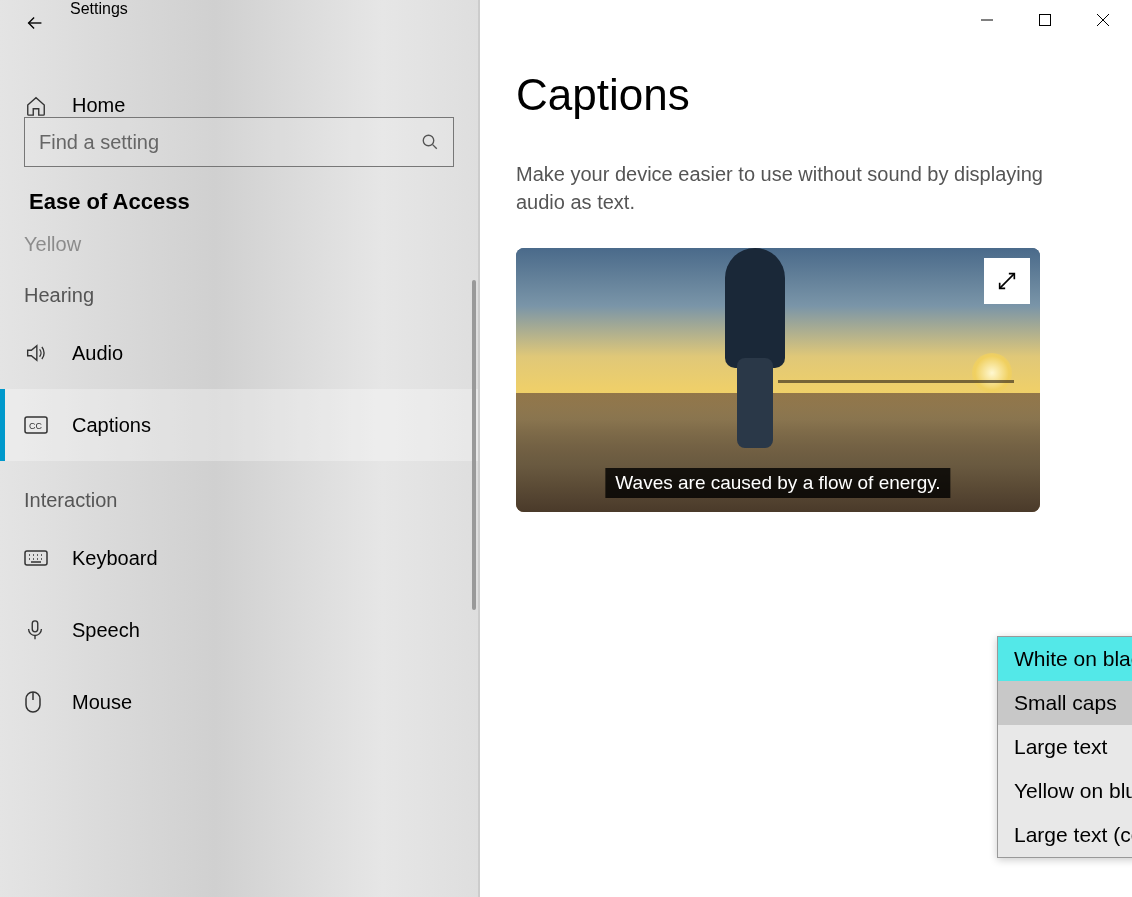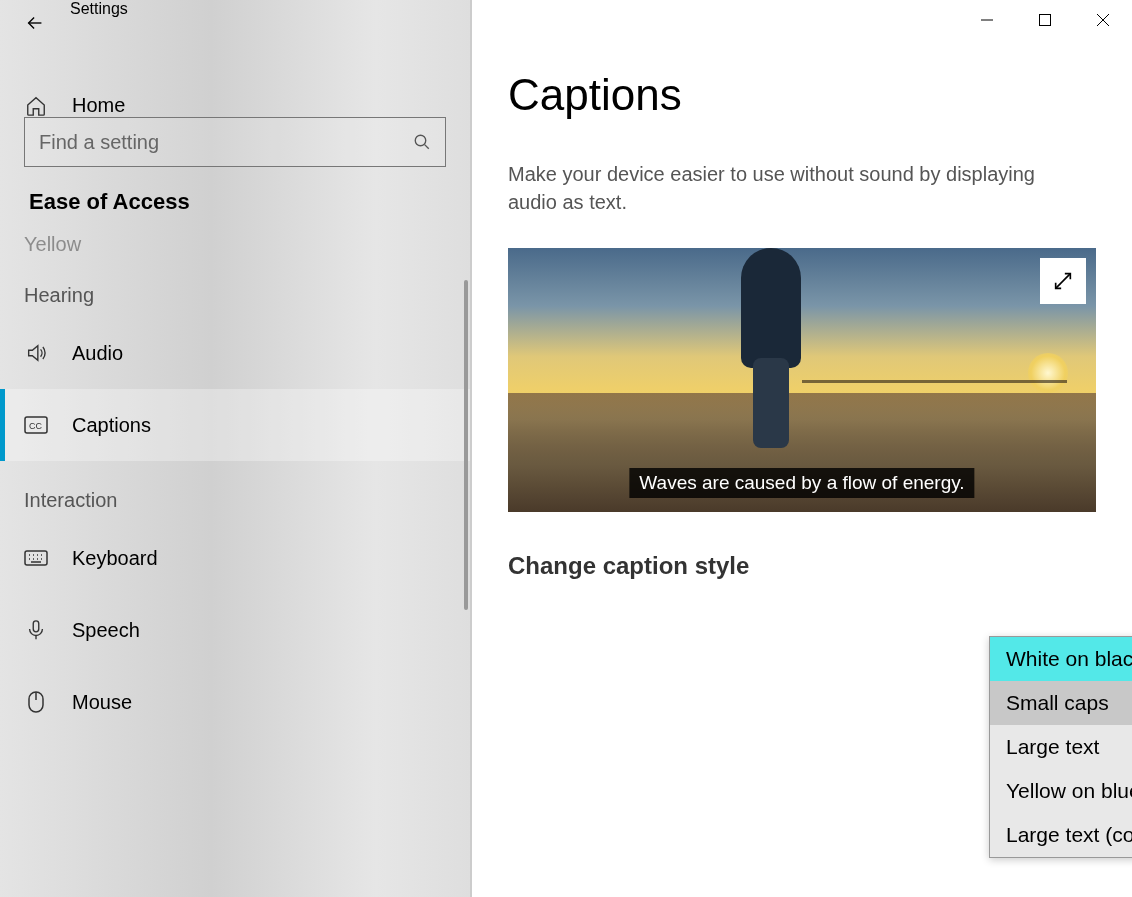--- a/index.html
+++ b/index.html
@@ -15,32 +15,32 @@
 .search-wrap { padding:0 24px 0 24px; margin-bottom:22px; }
 .search-box { border:1px solid #777; height:50px; display:flex; align-items:center; padding:0 14px; background:rgba(255,255,255,0.1);justify-content:flex-end; }
 .search-box input { flex:1; border:none; background:transparent; font-size:20px; color:#555; outline:none; }
 .search-box input::placeholder { color:#666; }
 .search-box .sicon { color:#555; }
 .section-label { font-size:22px; font-weight:600; padding:0 24px; margin:18px 5px; }
 .scroll-area { position:relative; }
 .group-label { font-size:20px; color:#555; padding:0 24px; margin:28px 0 10px 0; }
 .vision-cut { font-size:20px; color:#555; padding:0 24px; margin-bottom:6px; opacity:0.6; }
 .nav-item { display:flex; align-items:center; height:72px; padding:0 24px; cursor:pointer; position:relative; }
-.nav-item .icon { width:24px; display:flex; justify-content:center; margin-right:24px; }
+.nav-item .icon { width:24px; display:flex; justify-content:flex-start; margin-right:24px; }
 .nav-item span.label { font-size:20px; }
 .nav-item.active { background:rgba(255,255,255,0.3); }
 .nav-item.active::before { content:""; position:absolute; left:0; top:0; bottom:0; width:5px; background:#0099cc; }
 .scrollbar { position:absolute; right:2px; top:280px; width:4px; height:330px; background:#999; border-radius:2px; }
 .main { flex:1; position:relative; background:#fff; }
 .window-controls { position:absolute; top:0; right:0; display:flex; }
 .wc { width:58px; height:40px; display:flex; align-items:center; justify-content:center; cursor:pointer; }
 .content { padding:70px 36px 0 36px; }
 .page-title { font-size:44px; font-weight:400; margin-bottom:40px; }
 .page-desc { font-size:20px; color:#555; line-height:1.4; margin-bottom:32px; max-width:560px; }
-.preview { width:588px; height:264px; position:relative; background:linear-gradient(to bottom,#3a5a7a 0%,#5a7a9a 35%,#d0a050 55%,#f0d080 65%,#705030 100%); overflow:hidden; }
+.preview { width:524px; height:264px; position:relative; background:linear-gradient(to bottom,#3a5a7a 0%,#5a7a9a 35%,#d0a050 55%,#f0d080 65%,#705030 100%); overflow:hidden;border-radius:8px; }
 .deck { position:absolute; bottom:0; left:0; right:0; height:45%; background:linear-gradient(to top,#4a3a2a,#6a5a40 40%,rgba(120,100,70,0.7)); }
 .sky { position:absolute; top:0; left:0; right:0; height:55%; background:linear-gradient(to bottom,#4a6a8a 0%,#7a95a8 40%,#e0c878 75%,#f0d068 100%); }
 .sun { position:absolute; right:28px; top:105px; width:40px; height:40px; background:radial-gradient(circle,#fff8d0 0%,#f0d060 60%,transparent 100%); border-radius:50%; }
 .rail { position:absolute; left:50%; right:5%; top:50%; height:3px; background:rgba(40,30,20,0.6); }
 .person { position:absolute; left:38%; top:0; width:80px; height:220px; }
 .person .body { position:absolute; top:0; left:10px; width:60px; height:120px; background:#1a2838; border-radius:30px 30px 10px 10px; }
 .person .legs { position:absolute; top:110px; left:22px; width:36px; height:90px; background:#2a3848; border-radius:8px; }
 .caption-bar { position:absolute; bottom:14px; left:50%; transform:translateX(-50%); background:rgba(0,0,0,0.8); color:#fff; font-size:19px; padding:4px 10px; white-space:nowrap; }
 .expand-btn { position:absolute; top:10px; right:10px; width:46px; height:46px; background:#fff; display:flex; align-items:center; justify-content:center; cursor:pointer; }
 .style-heading { font-size:24px; margin-top:40px; color:#333; }
@@ -187,21 +187,20 @@
         <div class="caption-bar">Waves are caused by a flow of energy.</div>
         <div class="expand-btn">
           <svg width="22" height="22" viewBox="0 0 24 24" fill="none" stroke="#000" stroke-width="1.8">
               <path d="M4 20L20 4"></path>
               <path d="M14 4h6v6"></path>
               <path d="M10 20H4v-6"></path>
             </svg>
         </div>
       </div>
 
-      <h2 class="style-heading">Change caption style</h2>
     </div>
 
     <div class="dropdown">
       <div class="opt highlight">White on black</div>
       <div class="opt hover">Small caps</div>
       <div class="opt">Large text</div>
       <div class="opt">Yellow on blue</div>
       <div class="opt">Large text (copy)</div>
     </div>
   </div>

